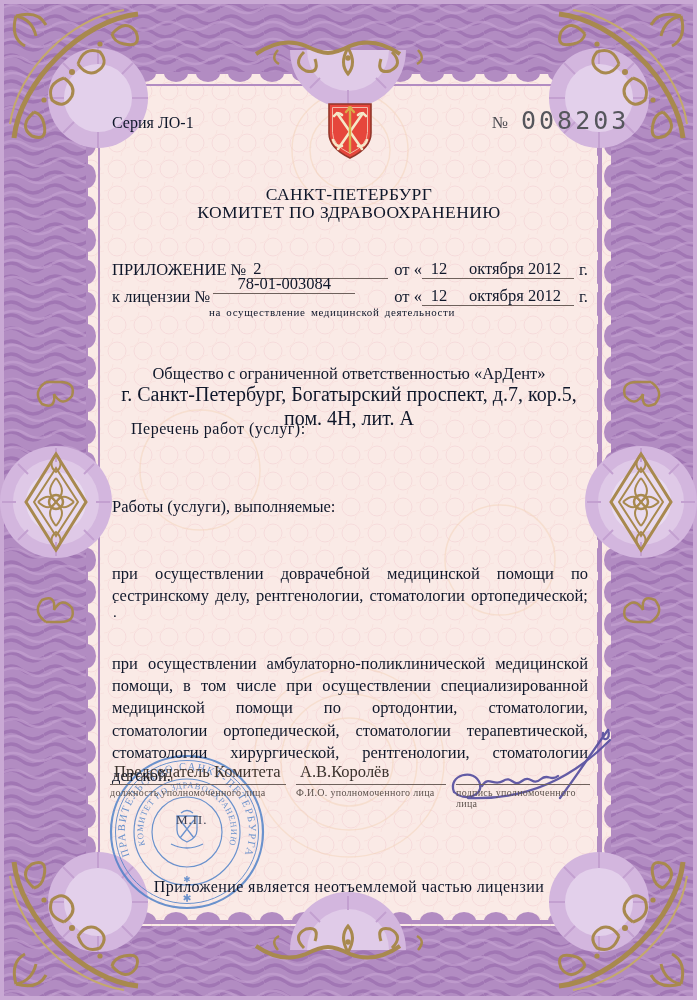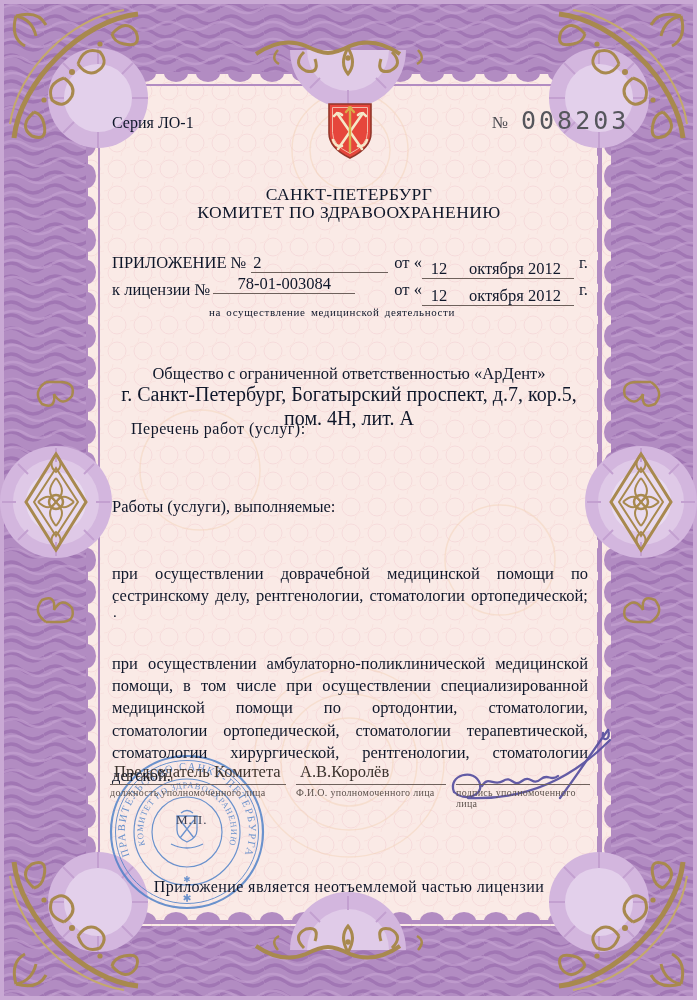--- a/index.html
+++ b/index.html
@@ -5,21 +5,21 @@
   html,body{margin:0;padding:0;background:#ddd;}
   .page{position:relative;width:697px;height:1000px;margin:0 auto;overflow:hidden;
         background:#b28cc2;font-family:"Liberation Serif","DejaVu Serif",serif;}
   .abs{position:absolute;}
   svg{display:block;}
   .t{position:absolute;color:#0f172a;font-family:"Liberation Serif","DejaVu Serif",serif;
      line-height:1.18;white-space:pre-wrap;}
   .b{font-weight:normal;}
   .c{text-align:center;}
   .j{text-align:justify;}
-  .row{display:flex;align-items:center;font-size:16.5px;}
+  .row{display:flex;align-items:flex-end;font-size:16.5px;}
   .lbl{white-space:nowrap;}
   .uline{border-bottom:1.2px solid #6e615c;display:inline-block;text-align:left;}
   .uc{text-align:center;margin-top:13px;}
   .grow{flex:1;}
   .sigblock{position:absolute;text-align:left;}
   .sigval{font-size:16.5px;color:#3c332e;border-bottom:1px solid #6e615c;padding:0 4px 2px 4px;min-height:20px;}
   .sigcap{font-size:10px;color:#5d524d;letter-spacing:.3px;margin-top:2px;}
   .serial{font-family:"DejaVu Sans Mono",monospace;font-size:25px;letter-spacing:3px;color:#55565c;}
   .mono-no{font-size:17px;color:#4c4c52;}
 </style>

